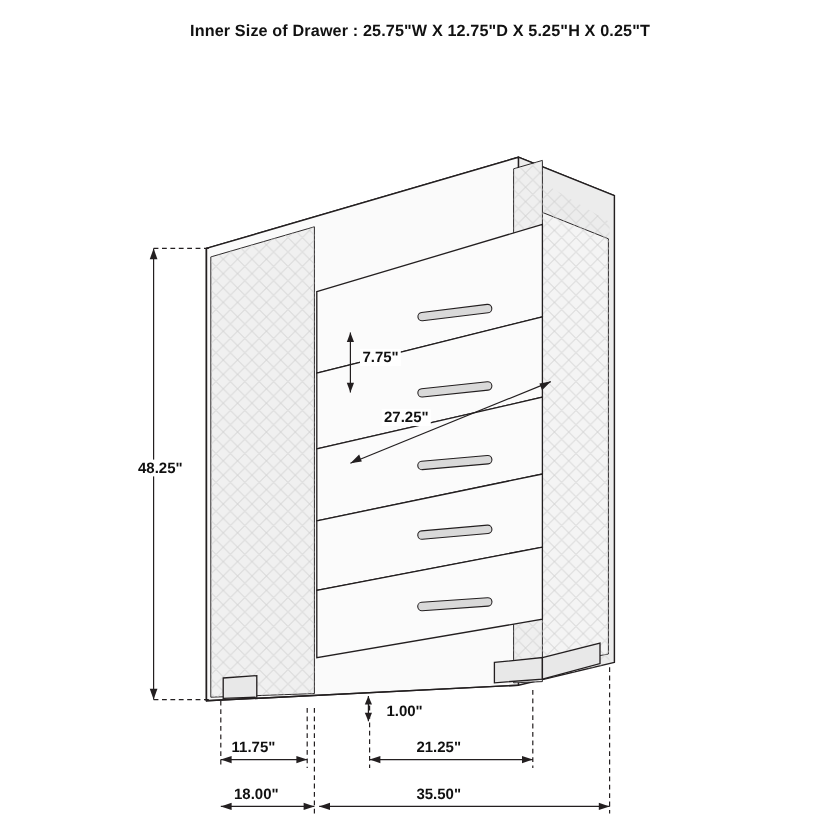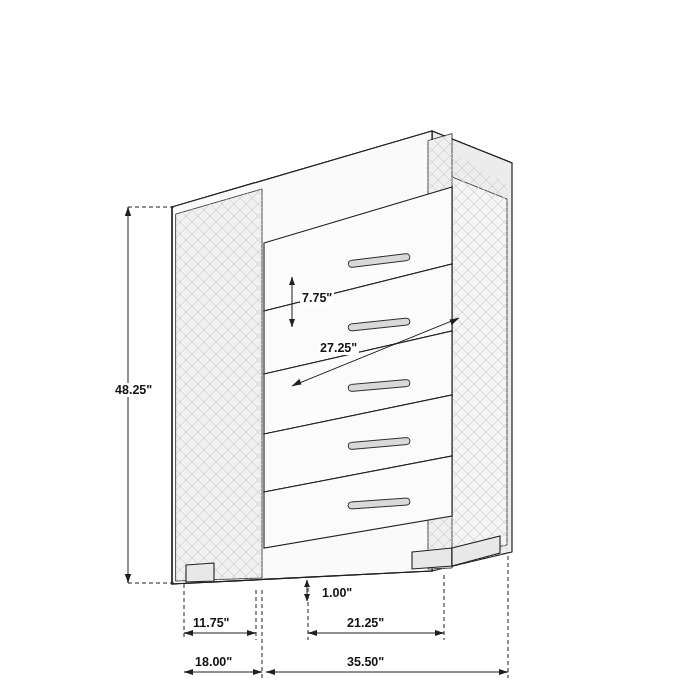--- a/index.html
+++ b/index.html
@@ -46,20 +46,21 @@
     background: #ffffff;
     padding: 0 2px;
     white-space: nowrap;
   }
 </style>
 </head>
 <body>
 
 <div id="stage">
 
+  <div class="title">Inner Size of Drawer : 25.75"W X 12.75"D X 5.25"H X 0.25"T</div>
 
   <svg class="diagram" viewBox="0 0 700 700">
     <g fill="none" stroke="#231f20" stroke-width="1.2" stroke-linejoin="round" stroke-linecap="round">
 
       <g>
         <polygon points="172,207 432,131 512,163 254,246" fill="#fbfbfb" stroke="#231f20"></polygon>
       </g>
 
       <g>
         <polygon points="432,131 512,163 512,552 432,571" fill="#ececec" stroke="#231f20"></polygon>

